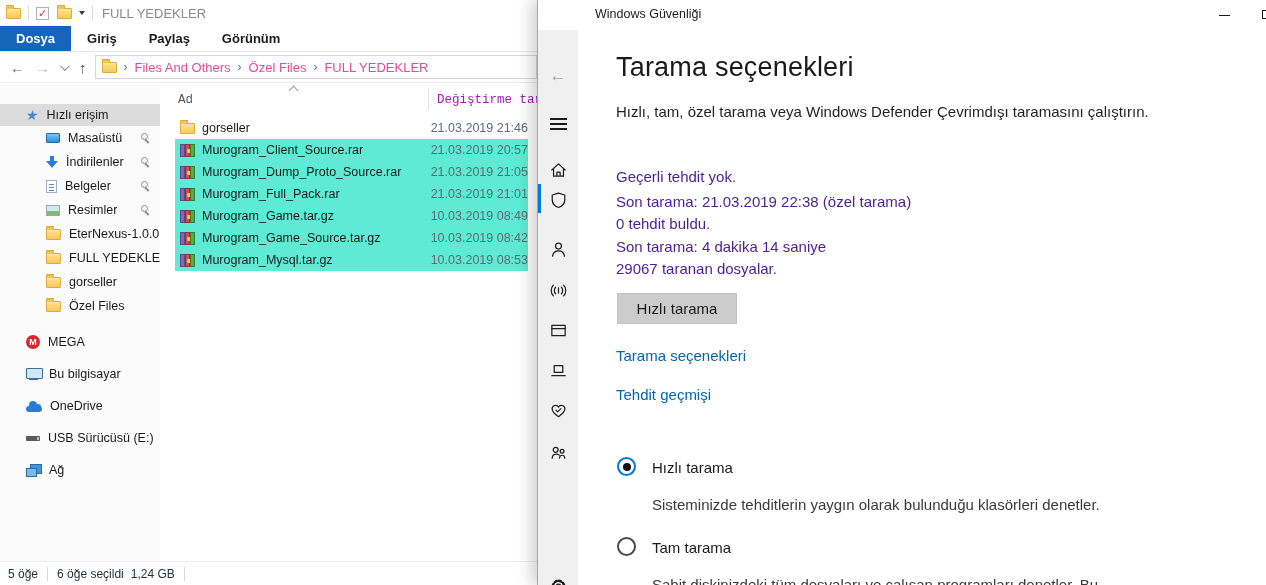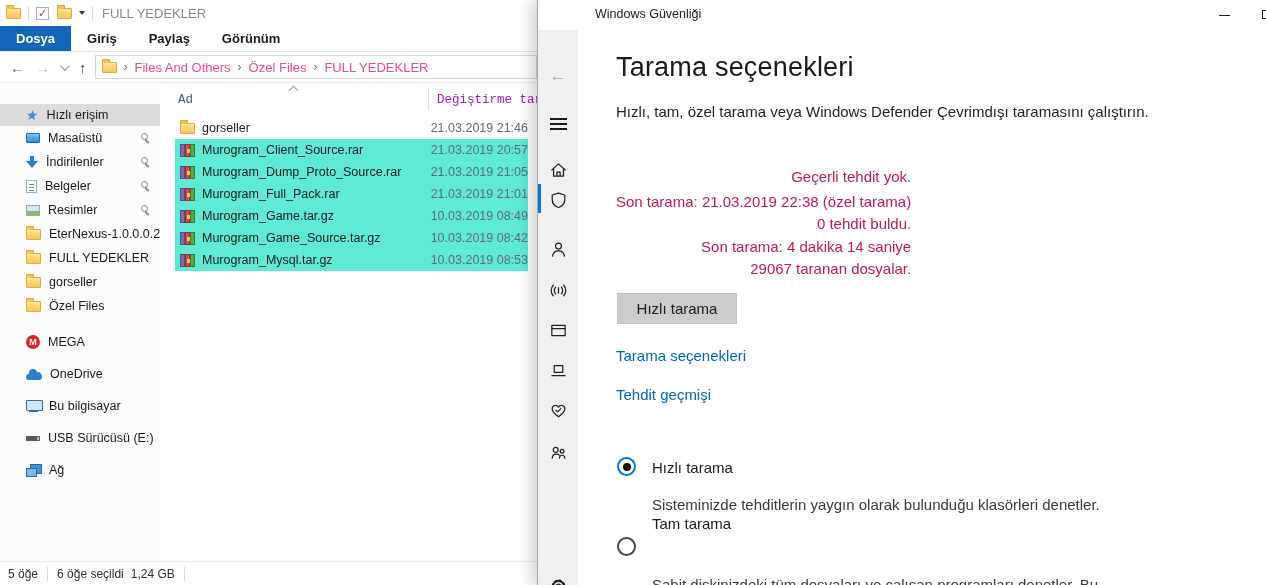--- a/index.html
+++ b/index.html
@@ -26,21 +26,21 @@
     transform:rotate(45deg) translateY(-2px); margin-right:12px; }
   .addressbar { flex:1; height:24px; border:1px solid #d6d6d6; background:#fff; display:flex; align-items:center;
     padding-left:6px; margin-right:0; font-size:13px; white-space:nowrap; overflow:hidden; }
   .crumb-sep { color:#6e6e6e; margin:0 7px; font-size:12px; }
   .crumb { color:#ec4899; }
 
   .ex-main { position:absolute; top:84px; bottom:24px; left:0; right:0; display:flex; }
 
   
   .ex-sidebar { width:160px; background:#fbfbfb; padding-top:20px; position:relative; flex-shrink:0; }
-  .side-row { height:24px; display:flex; align-items:center; padding-left:26px; font-size:12.5px; position:relative; white-space:nowrap; }
+  .side-row { height:24px; display:flex; align-items:center; padding-left:46px; font-size:12.5px; position:relative; white-space:nowrap; }
   .side-row.top { height:22px; padding-left:26px; background:#dcdcdc; }
   .side-row.root { height:32px; padding-left:26px; }
   .side-row .lbl { margin-left:8px; overflow:hidden; }
   .pin { position:absolute; right:10px; top:7px; width:10px; height:10px; }
   .pin::before { content:''; position:absolute; left:1px; top:0; width:5px; height:5px; border:1.5px solid #8a8a8a; border-radius:50%; }
   .pin::after  { content:''; position:absolute; left:6px; top:6px; width:1.5px; height:5px; background:#8a8a8a; transform:rotate(-45deg); }
 
   
   .icon-folder { width:15px; height:11px; background:linear-gradient(180deg,#ffe9a8 0%,#ffd977 30%,#f5c963 100%);
     border:1px solid #e0ac38; border-radius:1px; position:relative; flex-shrink:0; }
@@ -104,34 +104,34 @@
   .sec-rail { position:absolute; left:0; top:30px; bottom:0; width:40px; background:#f0f0f0; }
   .rail-ic { position:absolute; left:0; width:40px; display:flex; justify-content:center; }
   .rail-accent { position:absolute; left:0; top:154px; width:3px; height:29px; background:#0078d7; }
   .rail-back { color:#a3a3a3; font-size:17px; }
   .burger { width:17px; padding-top:2px; }
   .burger i { display:block; height:1.6px; background:#1a1a1a; margin-bottom:3.6px; }
   svg.ric { stroke:#1f1f1f; fill:none; stroke-width:1.3; stroke-linecap:round; stroke-linejoin:round; }
 
   .sec-h1 { position:absolute; left:78px; top:52px; font-size:27px; font-weight:300; letter-spacing:.2px; }
   .sec-sub { position:absolute; left:78px; top:100px; width:570px; font-size:15px; line-height:23px; color:#1f1f1f; }
-  .sec-status { position:absolute; left:78px; top:166px; font-size:15px; color:#be185d; line-height:22.5px;text-align:right; }
+  .sec-status { position:absolute; left:78px; top:166px; font-size:15px; color:#4c1d95; line-height:22.5px; }
   .sec-status .first { margin-bottom:2px; }
   .scan-btn { position:absolute; left:79px; top:293px; width:120px; height:31px; background:#cccccc; border:1px solid #c2c2c2;
     font-size:15px; color:#1a1a1a; display:flex; align-items:center; justify-content:center; font-family:inherit; }
   .sec-link { position:absolute; left:78px; font-size:15px; color:#0066b4; cursor:pointer; }
   .link1 { top:347px; } .link2 { top:386px; }
 
   .radio { position:absolute; left:79px; width:19px; height:19px; border-radius:50%; background:#fff; }
   .radio.on { border:2px solid #0078d7; }
   .radio.on::after { content:''; position:absolute; left:3.5px; top:3.5px; width:8px; height:8px; border-radius:50%; background:#111; }
   .radio.off { border:2px solid #4a4a4a; }
   .r1 { top:457px; } .r2 { top:537px; }
   .radio-lbl { position:absolute; left:114px; font-size:15px; color:#1a1a1a; }
-  .rl1 { top:459px; } .rl2 { top:515px; }
+  .rl1 { top:459px; } .rl2 { top:539px; }
   .radio-desc { position:absolute; left:114px; font-size:15px; color:#3a3a3a; width:560px; }
   .rd1 { top:496px; } .rd2 { top:576px; }
 </style>
 </head>
 <body>
 
 <div class="explorer">
 
   <div class="ex-titlebar">
     <span class="icon-folder"></span>
@@ -209,26 +209,26 @@
       <div class="side-row">
         <span class="icon-folder"></span>
         <span class="lbl">Özel Files</span>
       </div>
       <div style="height:8px"></div>
       <div class="side-row root">
         <span class="icon-mega">M</span>
         <span class="lbl">MEGA</span>
       </div>
       <div class="side-row root">
+        <span class="icon-monitor"></span>
+        <span class="lbl">Bu bilgisayar</span>
+      </div>
+      <div class="side-row root">
         <span class="icon-cloud"></span>
         <span class="lbl">OneDrive</span>
-      </div>
-      <div class="side-row root">
-        <span class="icon-monitor"></span>
-        <span class="lbl">Bu bilgisayar</span>
       </div>
       <div class="side-row root">
         <span class="icon-usb"></span>
         <span class="lbl">USB Sürücüsü (E:)</span>
       </div>
       <div class="side-row root">
         <span class="icon-net"></span>
         <span class="lbl">Ağ</span>
       </div>
     </div>

